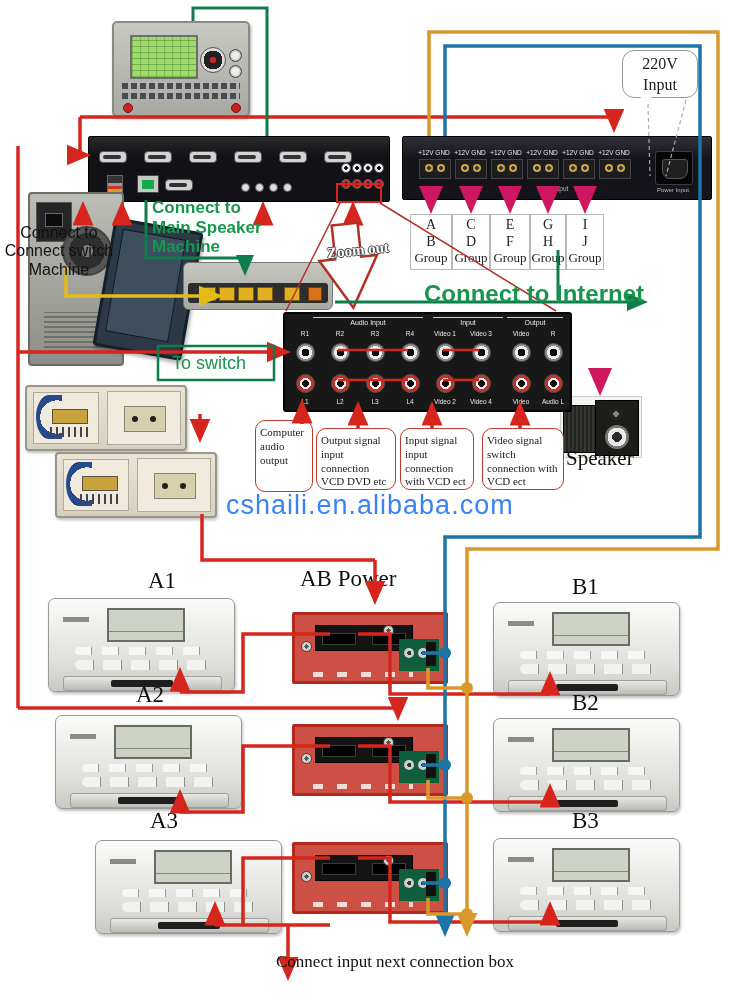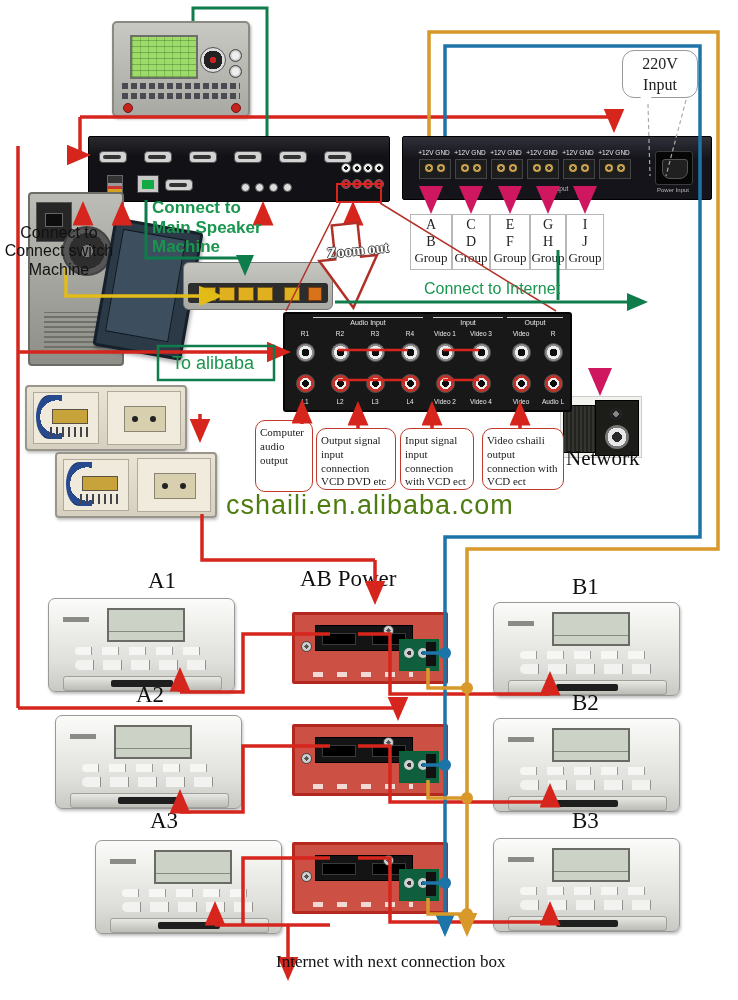--- a/index.html
+++ b/index.html
@@ -122,21 +122,21 @@
   .jbox{position:absolute;width:150px;height:66px;background:#cd5045;border:3px solid #b5281e;border-radius:2px;z-index:6;}
   .jbox .slot{position:absolute;left:20px;top:10px;width:96px;height:24px;background:#141414;border:1px solid #000;}
   .jbox .slot i{position:absolute;top:7px;width:32px;height:10px;background:#000;border:1px solid #3a3a3a;}
   .jbox .scr{position:absolute;width:9px;height:9px;border-radius:50%;background:radial-gradient(circle,#555 0 35%,#cfcfcf 35% 100%);border:1px solid #444;}
   .jbox .gterm{position:absolute;left:104px;top:24px;width:38px;height:30px;background:#0f5f3f;border:1px solid #063;}
   .jbox .gterm i{position:absolute;top:8px;width:10px;height:10px;border-radius:50%;background:radial-gradient(circle,#333 0 30%,#cfcfcf 30% 100%);}
   .jbox .gterm b{position:absolute;right:2px;top:2px;width:10px;height:24px;background:#111;}
   .jbox .marks{position:absolute;left:18px;bottom:4px;width:100px;height:5px;
       background:repeating-linear-gradient(90deg,#f2d9d4 0 10px,transparent 10px 24px);}
   
-  .watermark{left:226px;top:490px;font-size:27px;color:#4d7c0f;letter-spacing:1px;z-index:2;}
+  .watermark{left:226px;top:490px;font-size:27px;color:#3b82f6;letter-spacing:1px;z-index:2;}
   .plabel{position:absolute;font-family:"Liberation Serif",serif;font-size:23px;color:#111;z-index:20;}
   svg.wires{position:absolute;left:0;top:0;z-index:30;pointer-events:none;}
   .zoomout-txt{left:320px;top:242px;width:76px;text-align:center;font-family:"Liberation Serif",serif;
       font-weight:bold;font-size:15px;color:#fff;z-index:34;transform:rotate(-6deg);
       text-shadow:-1px 0 #444,1px 0 #444,0 -1px #444,0 1px #444;}
 </style>
 </head>
 <body>
 
 <div class="abs console">
@@ -325,21 +325,21 @@
       <span class="lt">R</span>
       <div class="jack wj"></div>
       <div class="jack rj"></div>
       <span class="lb">Audio L</span>
     </div>
 </div>
 
 <div class="callout" style="left:255px;top:420px;width:58px;height:72px;">Computer audio output</div>
 <div class="callout" style="left:316px;top:428px;width:80px;height:62px;">Output signal input connection VCD DVD etc</div>
 <div class="callout" style="left:400px;top:428px;width:74px;height:62px;">Input signal input connection with VCD ect</div>
-<div class="callout" style="left:482px;top:428px;width:82px;height:62px;">Video cshaili output connection with VCD ect</div>
+<div class="callout" style="left:482px;top:428px;width:82px;height:62px;">Video signal switch connection with VCD ect</div>
 
 <div class="abs speaker">
   <div class="sl"></div>
   <div class="sr">
       <div class="tw"></div>
       <div class="wf"></div>
     </div>
 </div>
 
 <div class="wpanel" style="left:48px;top:598px;">
@@ -562,29 +562,29 @@
   <span>Main Speaker</span><br>
   <span>Machine</span>
 </div>
 
 <div class="abs black-txt" style="left:0px;top:224px;width:118px;text-align:center;font-size:16px;font-weight:normal;z-index:40;">
   <span>Connect to</span><br>
   <span>Connect switch</span><br>
   <span>Machine</span>
 </div>
 
-<div class="abs green-txt" style="left:424px;top:280px;font-size:16px;font-weight:normal;z-index:40;">Connect to Internet</div>
-
-<div class="abs green-txt" style="left:172px;top:353px;font-size:18px;font-weight:normal;z-index:40;">To alibaba</div>
-
-<div class="abs serif" style="left:566px;top:446px;font-size:21px;color:#111;z-index:40;">Network</div>
+<div class="abs green-txt" style="left:424px;top:280px;font-size:24px;font-weight:bold;z-index:40;">Connect to Internet</div>
+
+<div class="abs green-txt" style="left:172px;top:353px;font-size:18px;font-weight:normal;z-index:40;">To switch</div>
+
+<div class="abs serif" style="left:566px;top:446px;font-size:21px;color:#111;z-index:40;">Speaker</div>
 
 <div class="abs watermark">cshaili.en.alibaba.com</div>
 
 <div class="plabel" style="left:148px;top:568px;">A1</div>
 <div class="plabel" style="left:300px;top:566px;">AB Power</div>
 <div class="plabel" style="left:572px;top:574px;">B1</div>
 <div class="plabel" style="left:136px;top:682px;">A2</div>
 <div class="plabel" style="left:572px;top:690px;">B2</div>
 <div class="plabel" style="left:150px;top:808px;">A3</div>
 <div class="plabel" style="left:572px;top:808px;">B3</div>
 
-<div class="abs serif" style="left:276px;top:952px;font-size:17px;color:#111;z-index:40;">Internet with next connection box</div>
+<div class="abs serif" style="left:276px;top:952px;font-size:17px;color:#111;z-index:40;">Connect input next connection box</div>
 
 </body></html>

